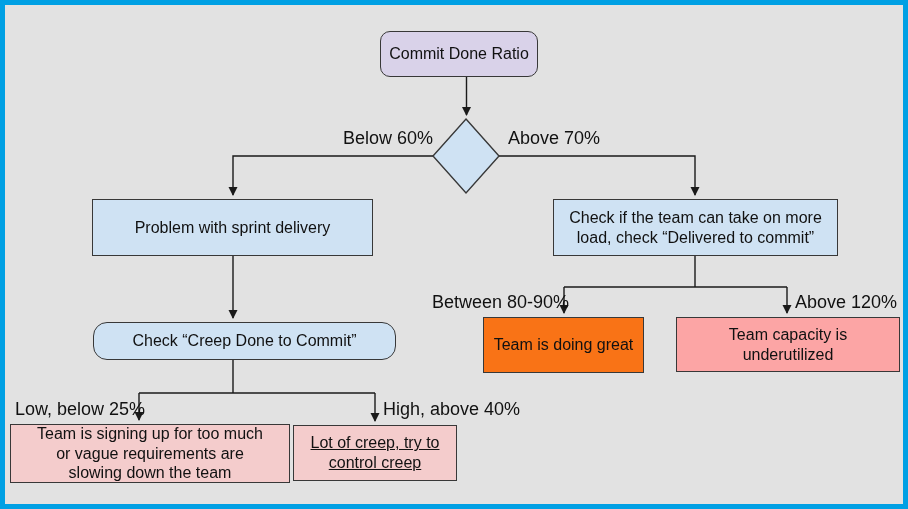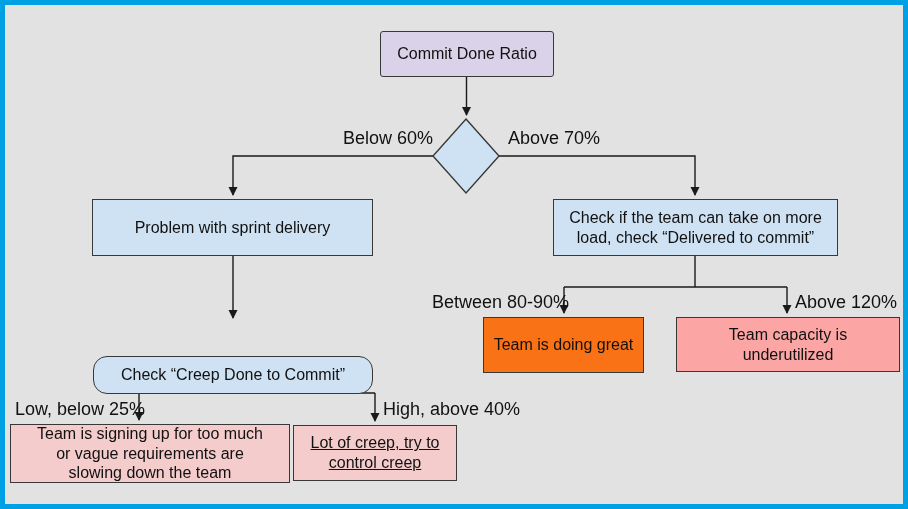--- a/index.html
+++ b/index.html
@@ -17,25 +17,25 @@
   }
   .node span{display:block;}
   .fill-purple{background:#d9d2e9;}
   .fill-blue{background:#cfe2f3;}
   .fill-pink{background:#f4cccc;}
   .fill-green{background:#f97316;}
   .fill-yellow{background:#fca5a5;}
   .edge-label{
     position:absolute;font-size:18px;white-space:nowrap;color:#111;
   }
-  #node-commit{left:380px;top:31px;width:174px;height:46px;border-radius:3px;}
+  #node-commit{left:380px;top:31px;width:158px;height:46px;border-radius:10px;}
   #node-problem{left:92px;top:199px;width:281px;height:57px;}
   #node-check-load{left:553px;top:199px;width:285px;height:57px;}
   #node-check-load span{max-width:265px;}
-  #node-check-creep{left:93px;top:322px;width:280px;height:38px;border-radius:14px;margin-top:34px;}
+  #node-check-creep{left:93px;top:322px;width:303px;height:38px;border-radius:14px;}
   #node-too-much{left:10px;top:424px;width:280px;height:59px;}
   #node-too-much span{max-width:236px;}
   #node-lot-creep{left:293px;top:425px;width:164px;height:56px;}
   #node-lot-creep span{max-width:148px;text-decoration:underline;}
   #node-doing-great{left:483px;top:317px;width:161px;height:56px;}
   #node-underutilized{left:676px;top:317px;width:224px;height:55px;}
   #node-underutilized span{max-width:170px;}
   #label-below-60{left:343px;top:128px;}
   #label-above-70{left:508px;top:128px;}
   #label-between-80-90{left:432px;top:292px;}

